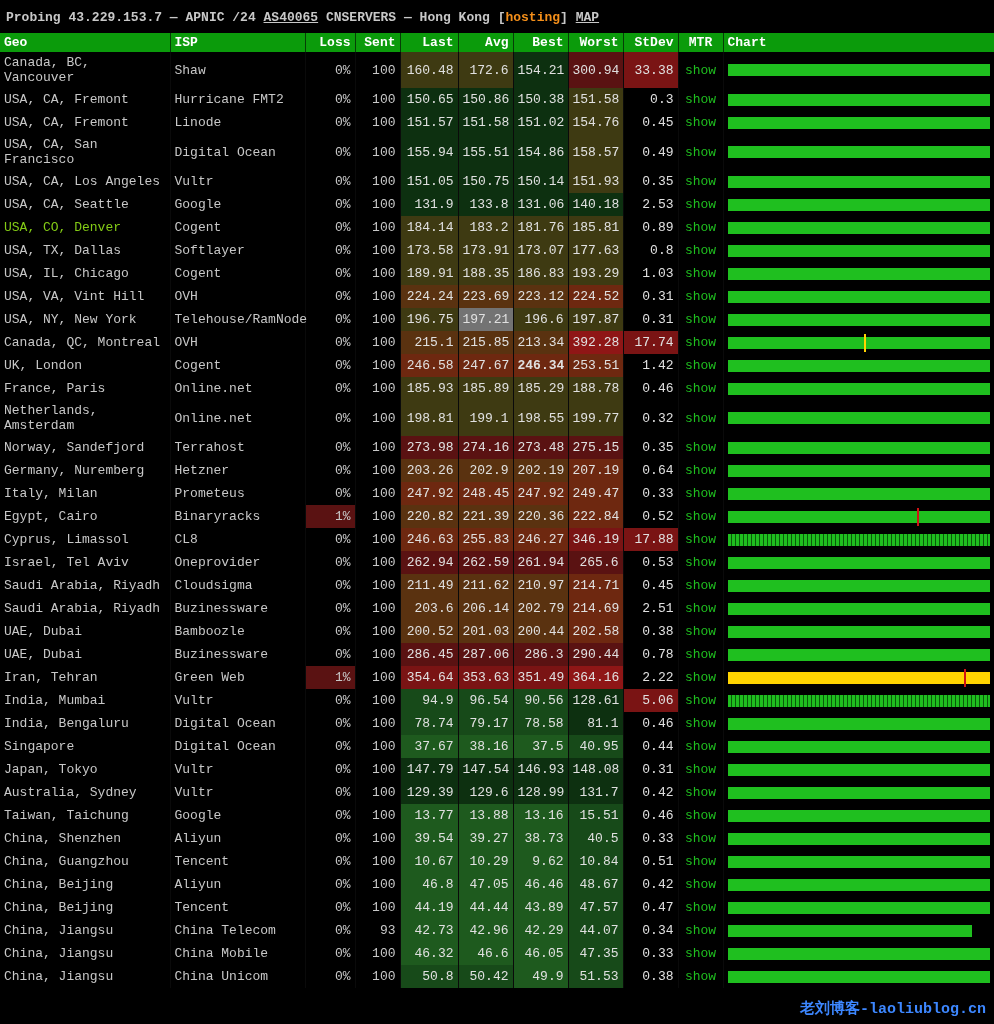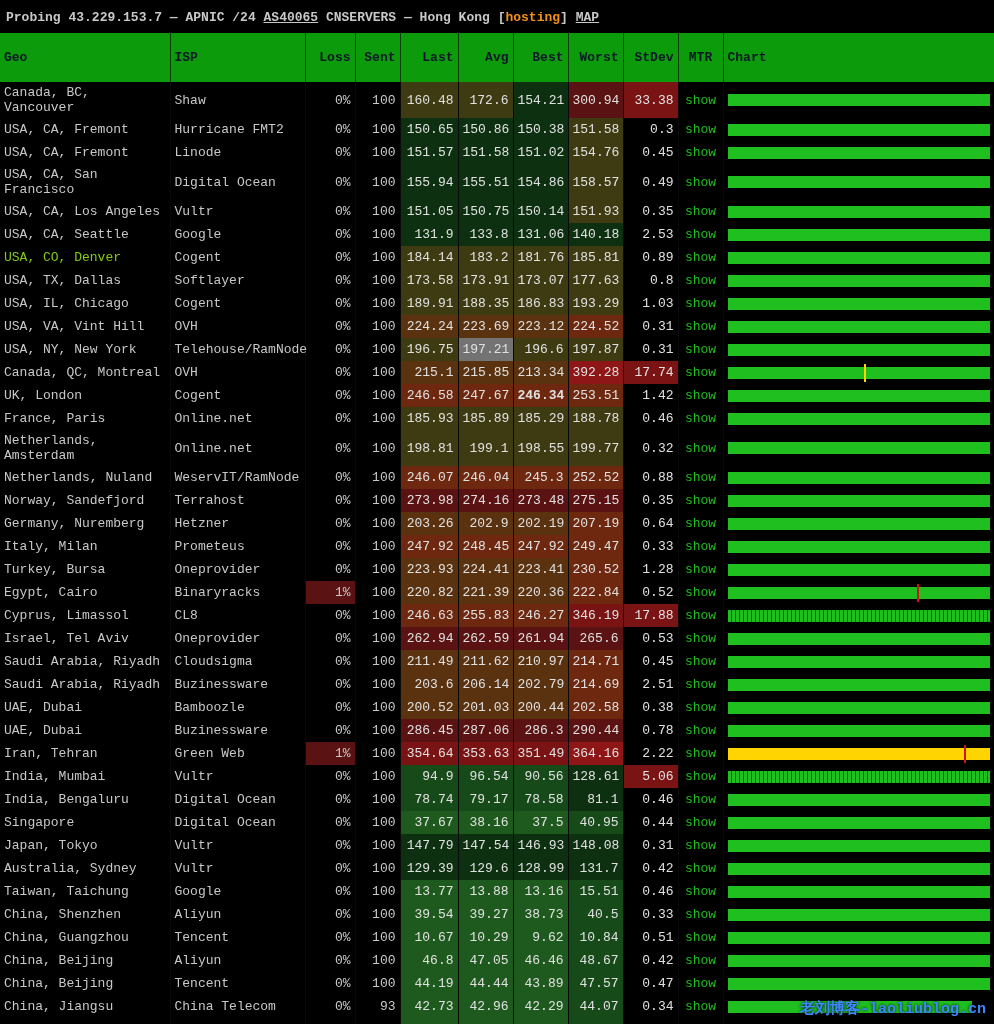--- a/index.html
+++ b/index.html
@@ -8,21 +8,21 @@
   .topline .label{color:#c8c8c8;}
   .topline .ip{color:#c8c8c8;}
   .topline .sep{color:#c8c8c8;}
   .topline .suffix{color:#c8c8c8;}
   .topline .asn{color:#c8c8c8;text-decoration:underline;}
   .topline .loc{color:#c8c8c8;}
   .topline .hosting{color:#f48f1a;}
   .topline .map{color:#c8c8c8;text-decoration:underline;cursor:pointer;}
   .topline .brk{color:#c8c8c8;}
   table{border-collapse:collapse;width:100%;table-layout:fixed;}
-  thead th{background:#0b9b0b;color:#0f172a;font-weight:bold;text-align:left;padding:17px 4px;border-right:1px solid #063d06;margin-top:16px;}
+  thead th{background:#0b9b0b;color:#ffffff;font-weight:bold;text-align:left;padding:2px 4px;border-right:1px solid #063d06;margin-top:16px;}
   thead th:last-child{border-right:none;}
   tbody td{padding:3px 4px;border-right:1px solid #0a0a0a;vertical-align:middle;height:17px;}
   tbody td:last-child{border-right:none;}
   .c-geo{width:170px;}
   .c-isp{width:135px;}
   .c-loss{width:50px;text-align:right;}
   .c-sent{width:45px;text-align:right;}
   .c-last{width:58px;text-align:right;}
   .c-avg{width:55px;text-align:right;}
   .c-best{width:55px;text-align:right;}
@@ -334,37 +334,20 @@
           <td class="c-worst" style="background: rgb(62, 58, 18); color: rgb(224, 224, 224);">199.77</td>
           <td class="c-stdev" style="color: rgb(224, 224, 224);">0.32</td>
           <td class="c-mtr"><span class="mtr-link">show</span></td>
           <td class="c-chart">
             <div class="chart-bar">
               <div class="fill" style="width: 100%; background: rgb(31, 191, 31);"></div>
             </div>
           </td>
         </tr>
         <tr>
-          <td class="c-geo" style="color: rgb(200, 200, 200);">Netherlands, Nuland</td>
-          <td class="c-isp" style="color: rgb(200, 200, 200);">WeservIT/RamNode</td>
-          <td class="c-loss" style="color: rgb(200, 200, 200);">0%</td>
-          <td class="c-sent" style="color: rgb(200, 200, 200);">100</td>
-          <td class="c-last" style="background: rgb(110, 40, 16); color: rgb(224, 224, 224);">246.07</td>
-          <td class="c-avg" style="background: rgb(110, 40, 16); color: rgb(224, 224, 224);">246.04</td>
-          <td class="c-best" style="background: rgb(110, 40, 16); color: rgb(224, 224, 224);">245.3</td>
-          <td class="c-worst" style="background: rgb(110, 40, 16); color: rgb(224, 224, 224);">252.52</td>
-          <td class="c-stdev" style="color: rgb(224, 224, 224);">0.88</td>
-          <td class="c-mtr"><span class="mtr-link">show</span></td>
-          <td class="c-chart">
-            <div class="chart-bar">
-              <div class="fill" style="width: 100%; background: rgb(31, 191, 31);"></div>
-            </div>
-          </td>
-        </tr>
-        <tr>
           <td class="c-geo" style="color: rgb(200, 200, 200);">Norway, Sandefjord</td>
           <td class="c-isp" style="color: rgb(200, 200, 200);">Terrahost</td>
           <td class="c-loss" style="color: rgb(200, 200, 200);">0%</td>
           <td class="c-sent" style="color: rgb(200, 200, 200);">100</td>
           <td class="c-last" style="background: rgb(90, 18, 18); color: rgb(224, 224, 224);">273.98</td>
           <td class="c-avg" style="background: rgb(90, 18, 18); color: rgb(224, 224, 224);">274.16</td>
           <td class="c-best" style="background: rgb(90, 18, 18); color: rgb(224, 224, 224);">273.48</td>
           <td class="c-worst" style="background: rgb(90, 18, 18); color: rgb(224, 224, 224);">275.15</td>
           <td class="c-stdev" style="color: rgb(224, 224, 224);">0.35</td>
           <td class="c-mtr"><span class="mtr-link">show</span></td>
@@ -394,37 +377,20 @@
         <tr>
           <td class="c-geo" style="color: rgb(200, 200, 200);">Italy, Milan</td>
           <td class="c-isp" style="color: rgb(200, 200, 200);">Prometeus</td>
           <td class="c-loss" style="color: rgb(200, 200, 200);">0%</td>
           <td class="c-sent" style="color: rgb(200, 200, 200);">100</td>
           <td class="c-last" style="background: rgb(110, 40, 16); color: rgb(224, 224, 224);">247.92</td>
           <td class="c-avg" style="background: rgb(110, 40, 16); color: rgb(224, 224, 224);">248.45</td>
           <td class="c-best" style="background: rgb(110, 40, 16); color: rgb(224, 224, 224);">247.92</td>
           <td class="c-worst" style="background: rgb(110, 40, 16); color: rgb(224, 224, 224);">249.47</td>
           <td class="c-stdev" style="color: rgb(224, 224, 224);">0.33</td>
-          <td class="c-mtr"><span class="mtr-link">show</span></td>
-          <td class="c-chart">
-            <div class="chart-bar">
-              <div class="fill" style="width: 100%; background: rgb(31, 191, 31);"></div>
-            </div>
-          </td>
-        </tr>
-        <tr>
-          <td class="c-geo" style="color: rgb(200, 200, 200);">Turkey, Bursa</td>
-          <td class="c-isp" style="color: rgb(200, 200, 200);">Oneprovider</td>
-          <td class="c-loss" style="color: rgb(200, 200, 200);">0%</td>
-          <td class="c-sent" style="color: rgb(200, 200, 200);">100</td>
-          <td class="c-last" style="background: rgb(90, 50, 16); color: rgb(224, 224, 224);">223.93</td>
-          <td class="c-avg" style="background: rgb(90, 50, 16); color: rgb(224, 224, 224);">224.41</td>
-          <td class="c-best" style="background: rgb(90, 50, 16); color: rgb(224, 224, 224);">223.41</td>
-          <td class="c-worst" style="background: rgb(110, 40, 16); color: rgb(224, 224, 224);">230.52</td>
-          <td class="c-stdev" style="color: rgb(224, 224, 224);">1.28</td>
           <td class="c-mtr"><span class="mtr-link">show</span></td>
           <td class="c-chart">
             <div class="chart-bar">
               <div class="fill" style="width: 100%; background: rgb(31, 191, 31);"></div>
             </div>
           </td>
         </tr>
         <tr>
           <td class="c-geo" style="color: rgb(200, 200, 200);">Egypt, Cairo</td>
           <td class="c-isp" style="color: rgb(200, 200, 200);">Binaryracks</td>

